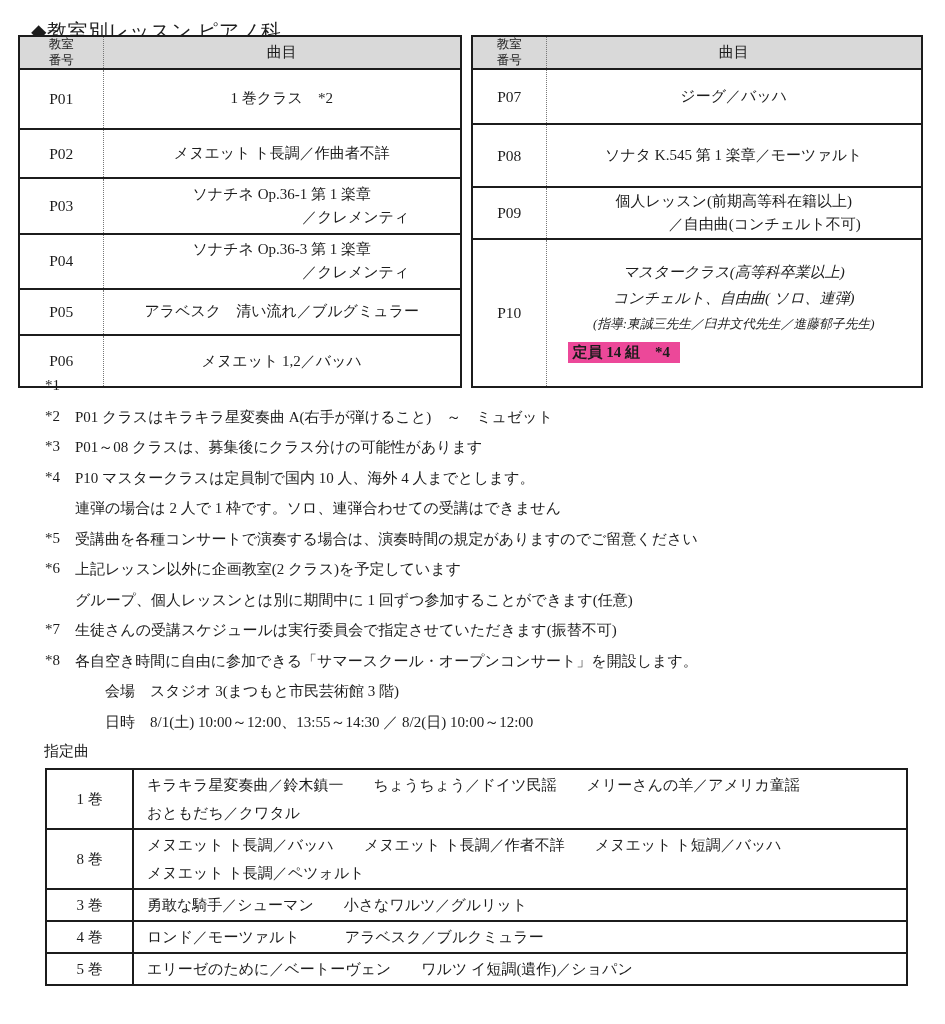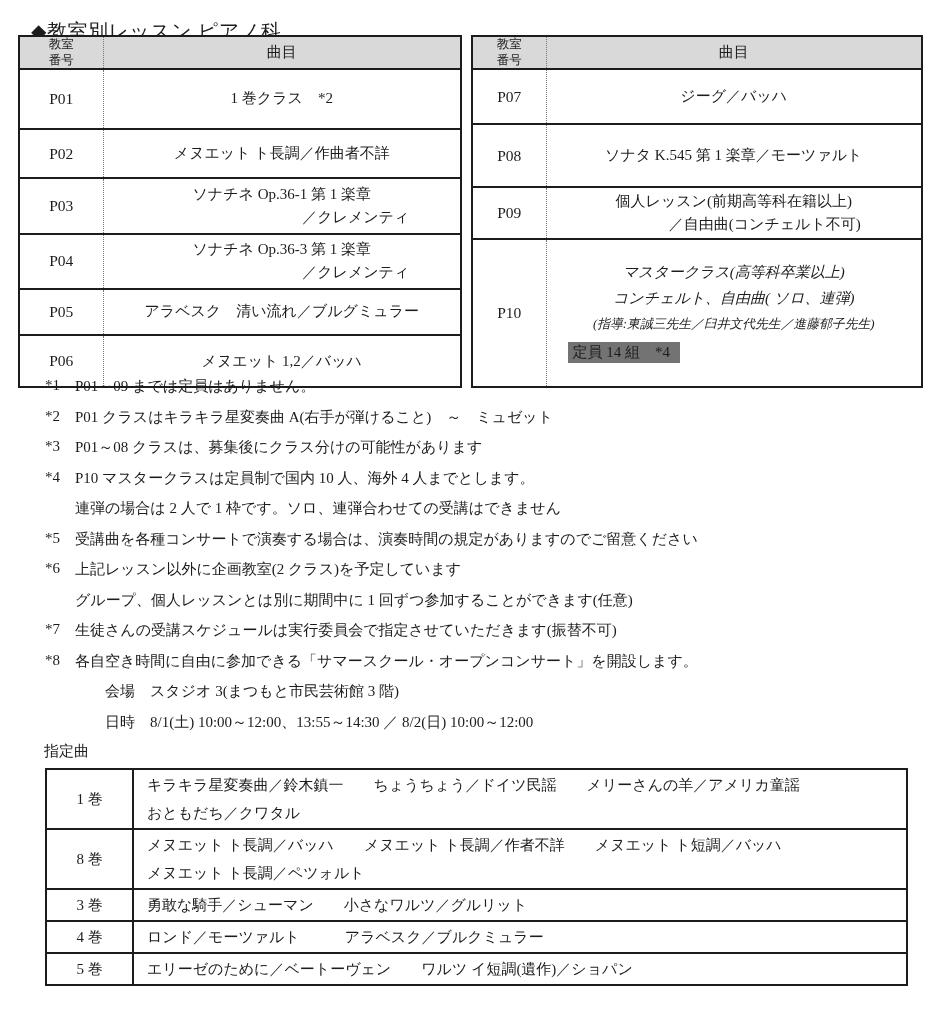--- a/index.html
+++ b/index.html
@@ -20,21 +20,21 @@
   .lt .room{text-align:center;font-size:15.5px;border-right:1px dotted #777;}
   .lt .room-h{font-size:12.5px;line-height:1.25;border-right:1px dotted #777;text-align:center;}
   .lt .piece-h{text-align:center;font-size:15px;}
   .lt .piece{padding:2px 11px;font-size:15px;}
   .piece .ln{line-height:23px;text-align:center;}
   .ind150{padding-left:148px;}
   .ind60{padding-left:62px;}
   .p10cell .ln{line-height:26px;font-style:italic;}
   .p10cell .small{font-size:12.8px;}
   .capline{line-height:30px;}
-  .cap{background:#737373;font-weight:normal;margin-left:10px;padding:2px 10px 3px 5px;}
+  .cap{background:#ec4899;font-weight:bold;margin-left:10px;padding:2px 10px 3px 5px;}
 
   
   .notes{position:absolute;left:45px;top:377px;font-size:15px;width:890px;}
   .note{display:flex;height:30.5px;align-items:flex-start;white-space:nowrap;}
   .nm{width:30px;flex:none;}
   .n2 .nt{padding-left:30px;}
 
   
   .dlabel{position:absolute;left:44px;top:742px;font-size:15px;}
   .dtwrap{position:absolute;left:45px;top:768px;}
@@ -154,21 +154,20 @@
             </div>
           </td>
         </tr>
       </tbody>
     </table>
   </div>
 
   <div class="notes">
     <div class="note">
         <span class="nm">*1</span>
-        <span class="nt">P01～09 までは定員はありません。</span>
       </div>
     <div class="note">
         <span class="nm">*2</span>
         <span class="nt">P01 クラスはキラキラ星変奏曲 A(右手が弾けること)　～　ミュゼット</span>
       </div>
     <div class="note">
         <span class="nm">*3</span>
         <span class="nt">P01～08 クラスは、募集後にクラス分けの可能性があります</span>
       </div>
     <div class="note">

